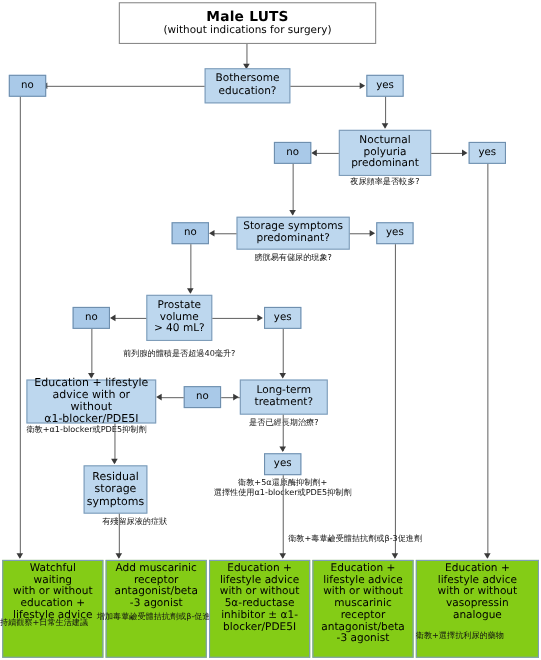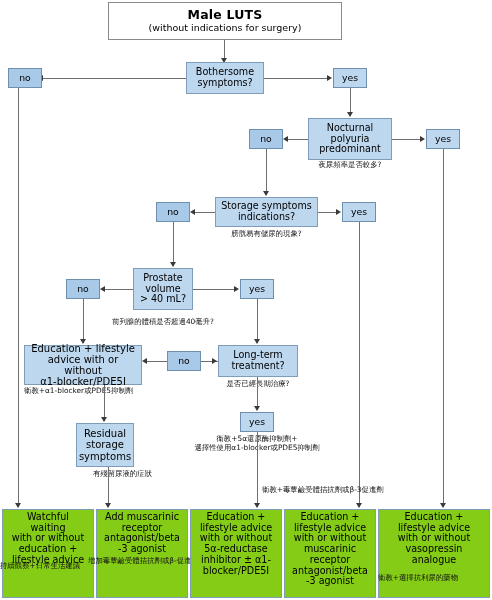--- a/index.html
+++ b/index.html
@@ -66,21 +66,21 @@
 
   <div class="node title-node" style="left:108px;top:2px;width:234px;height:38px;">
     <div class="title-main">Male LUTS</div>
     <div class="title-sub">(without indications for surgery)</div>
   </div>
 
   <div class="ln v" style="left:224px;top:40px;height:21px;"></div>
   <div class="ah down" style="left:221px;top:58px;"></div>
 
   <div class="node decision nw" style="left:186px;top:62px;width:78px;height:32px;">Bothersome
-symptoms?</div>
+education?</div>
 
   <div class="ln h" style="left:42px;top:78px;width:144px;"></div>
   <div class="av left" style="left:38px;top:74.5px;"></div>
   <div class="node yn no" style="left:8px;top:68px;width:34px;height:20px;">no</div>
 
   <div class="ln h" style="left:264px;top:78px;width:64px;"></div>
   <div class="av right" style="left:327px;top:74.5px;"></div>
   <div class="node yn" style="left:333px;top:68px;width:34px;height:20px;">yes</div>
 
   <div class="ln v" style="left:18px;top:88px;height:419px;"></div>
@@ -102,21 +102,21 @@
   <div class="av right" style="left:420px;top:135.5px;"></div>
   <div class="node yn" style="left:426px;top:129px;width:34px;height:20px;">yes</div>
 
   <div class="ln v" style="left:266px;top:149px;height:46px;"></div>
   <div class="ah down" style="left:263px;top:191px;"></div>
 
   <div class="ln v" style="left:443px;top:149px;height:358px;"></div>
   <div class="ah down" style="left:440px;top:503px;"></div>
 
   <div class="node decision nw" style="left:215px;top:197px;width:103px;height:30px;">Storage symptoms
-indications?</div>
+predominant?</div>
   <div class="cn ctr" style="left:215px;top:230px;width:103px;text-align:center;">膀胱易有儲尿的現象?</div>
 
   <div class="ln h" style="left:194px;top:212px;width:21px;"></div>
   <div class="av left" style="left:190px;top:208.5px;"></div>
   <div class="node yn no" style="left:156px;top:202px;width:34px;height:20px;">no</div>
 
   <div class="ln h" style="left:318px;top:212px;width:19px;"></div>
   <div class="av right" style="left:336px;top:208.5px;"></div>
   <div class="node yn" style="left:342px;top:202px;width:34px;height:20px;">yes</div>
 

